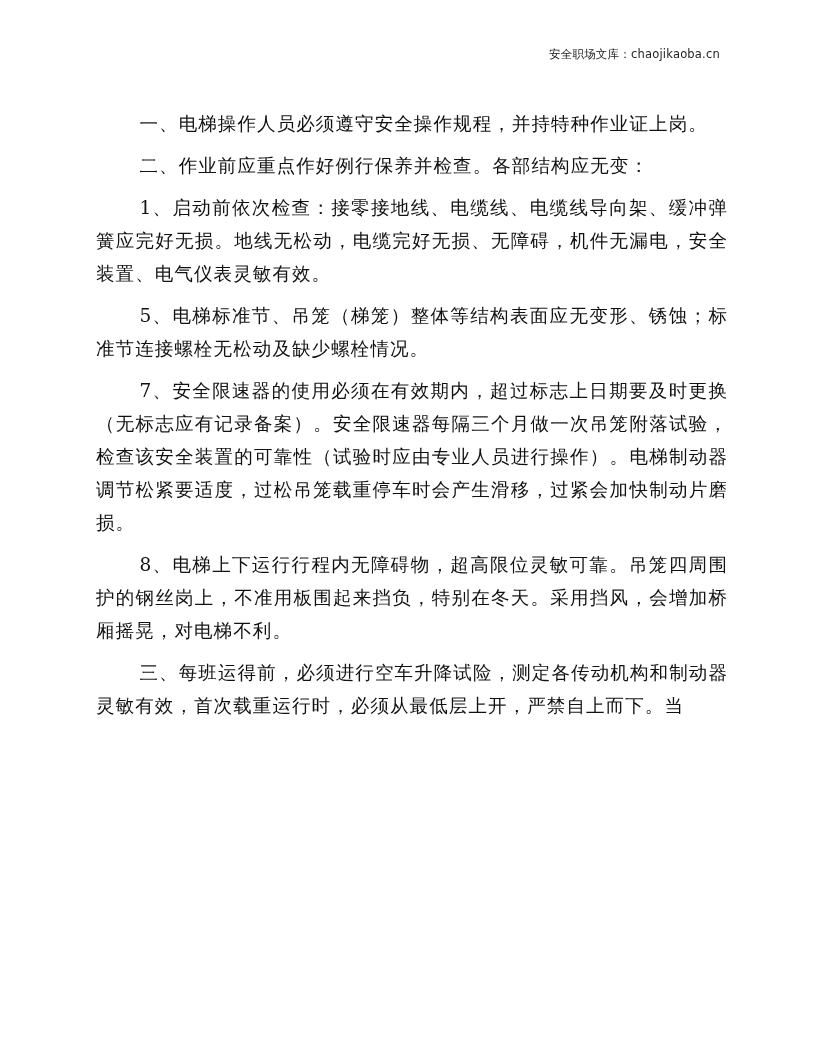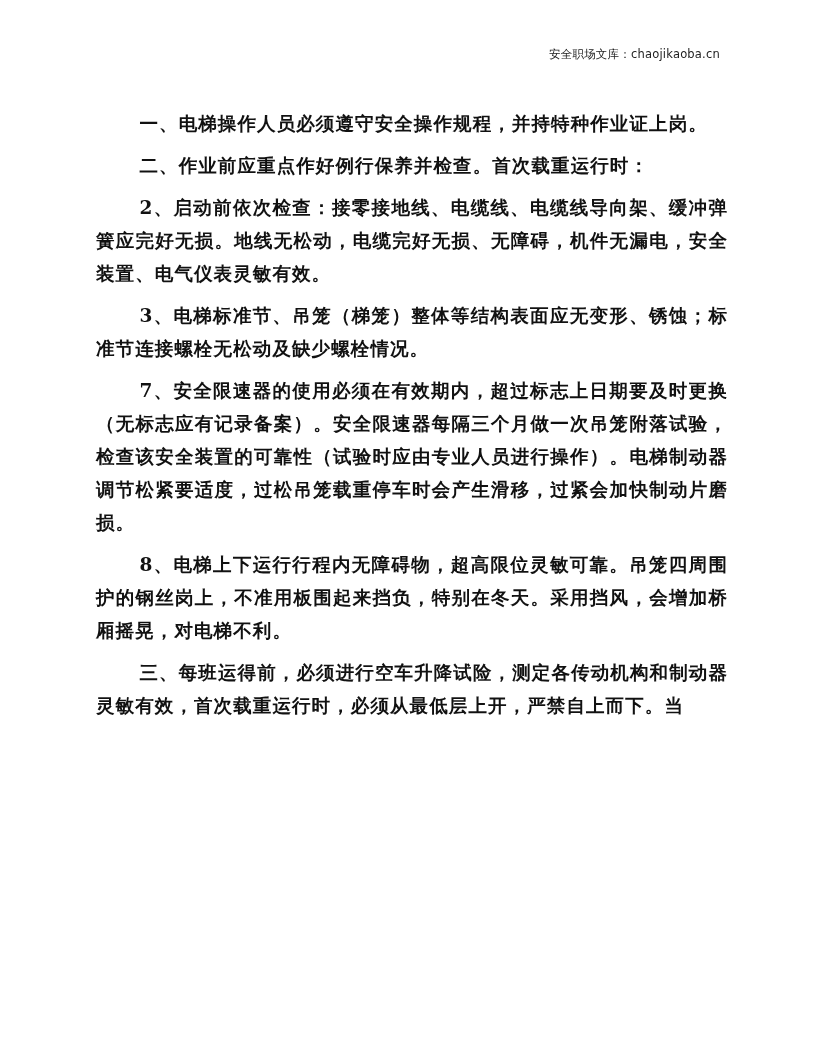--- a/index.html
+++ b/index.html
@@ -7,29 +7,29 @@
     .header {
       position: absolute; top: 47px; right: 96px;
       font-family: "DejaVu Sans", sans-serif; font-size: 11.5px; color: #222;
       letter-spacing: 0.2px;
     }
     .content {
       position: absolute; top: 107px; left: 96px; width: 632px;
       font-family: "DejaVu Serif", serif; font-size: 18.5px; color: #111;
       line-height: 33px;
     }
-    .para { margin: 0 0 9px 0; text-indent: 2.35em; text-align: justify; letter-spacing: 1.1px; font-weight: bold; }
+    .para { margin: 0 0 9px 0; text-indent: 2.35em; text-align: justify; letter-spacing: 1.1px; }
     .para.tight { letter-spacing: 0.6px; }
   </style>
 </head>
 <body>
 
 <div class="header">安全职场文库：chaojikaoba.cn</div>
 
 <div class="content">
   <p class="para">一、电梯操作人员必须遵守安全操作规程，并持特种作业证上岗。</p>
-  <p class="para">二、作业前应重点作好例行保养并检查。首次载重运行时：</p>
-  <p class="para">2、启动前依次检查：接零接地线、电缆线、电缆线导向架、缓冲弹簧应完好无损。地线无松动，电缆完好无损、无障碍，机件无漏电，安全装置、电气仪表灵敏有效。</p>
-  <p class="para">3、电梯标准节、吊笼（梯笼）整体等结构表面应无变形、锈蚀；标准节连接螺栓无松动及缺少螺栓情况。</p>
+  <p class="para">二、作业前应重点作好例行保养并检查。各部结构应无变：</p>
+  <p class="para">1、启动前依次检查：接零接地线、电缆线、电缆线导向架、缓冲弹簧应完好无损。地线无松动，电缆完好无损、无障碍，机件无漏电，安全装置、电气仪表灵敏有效。</p>
+  <p class="para">5、电梯标准节、吊笼（梯笼）整体等结构表面应无变形、锈蚀；标准节连接螺栓无松动及缺少螺栓情况。</p>
   <p class="para">7、安全限速器的使用必须在有效期内，超过标志上日期要及时更换（无标志应有记录备案）。安全限速器每隔三个月做一次吊笼附落试验，检查该安全装置的可靠性（试验时应由专业人员进行操作）。电梯制动器调节松紧要适度，过松吊笼载重停车时会产生滑移，过紧会加快制动片磨损。</p>
   <p class="para">8、电梯上下运行行程内无障碍物，超高限位灵敏可靠。吊笼四周围护的钢丝岗上，不准用板围起来挡负，特别在冬天。采用挡风，会增加桥厢摇晃，对电梯不利。</p>
   <p class="para">三、每班运得前，必须进行空车升降试险，测定各传动机构和制动器灵敏有效，首次载重运行时，必须从最低层上开，严禁自上而下。当</p>
 </div>
 
 </body></html>

